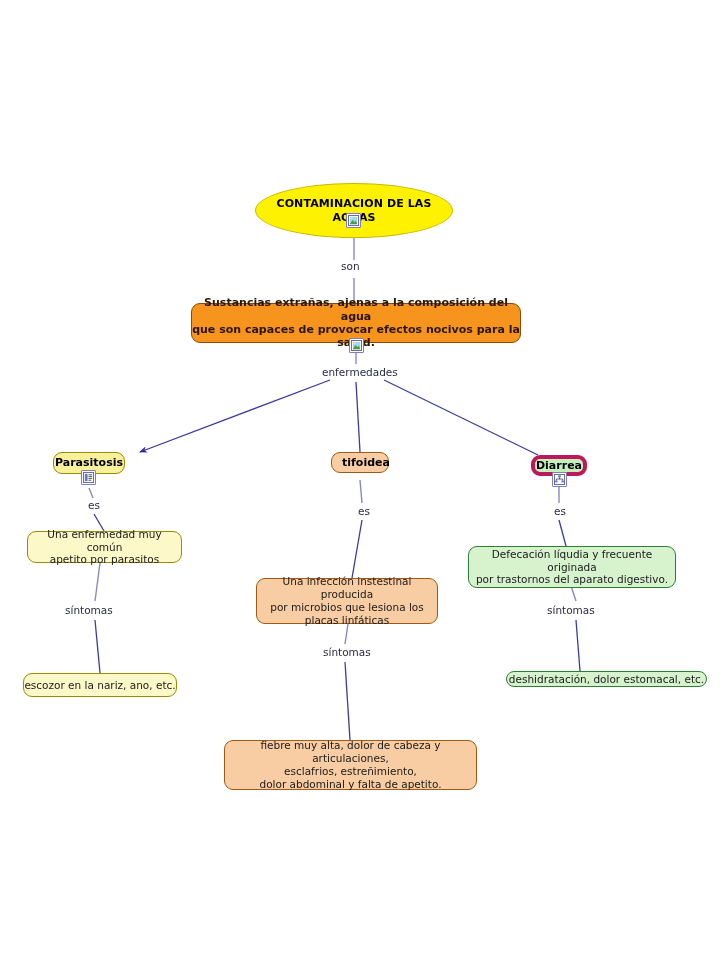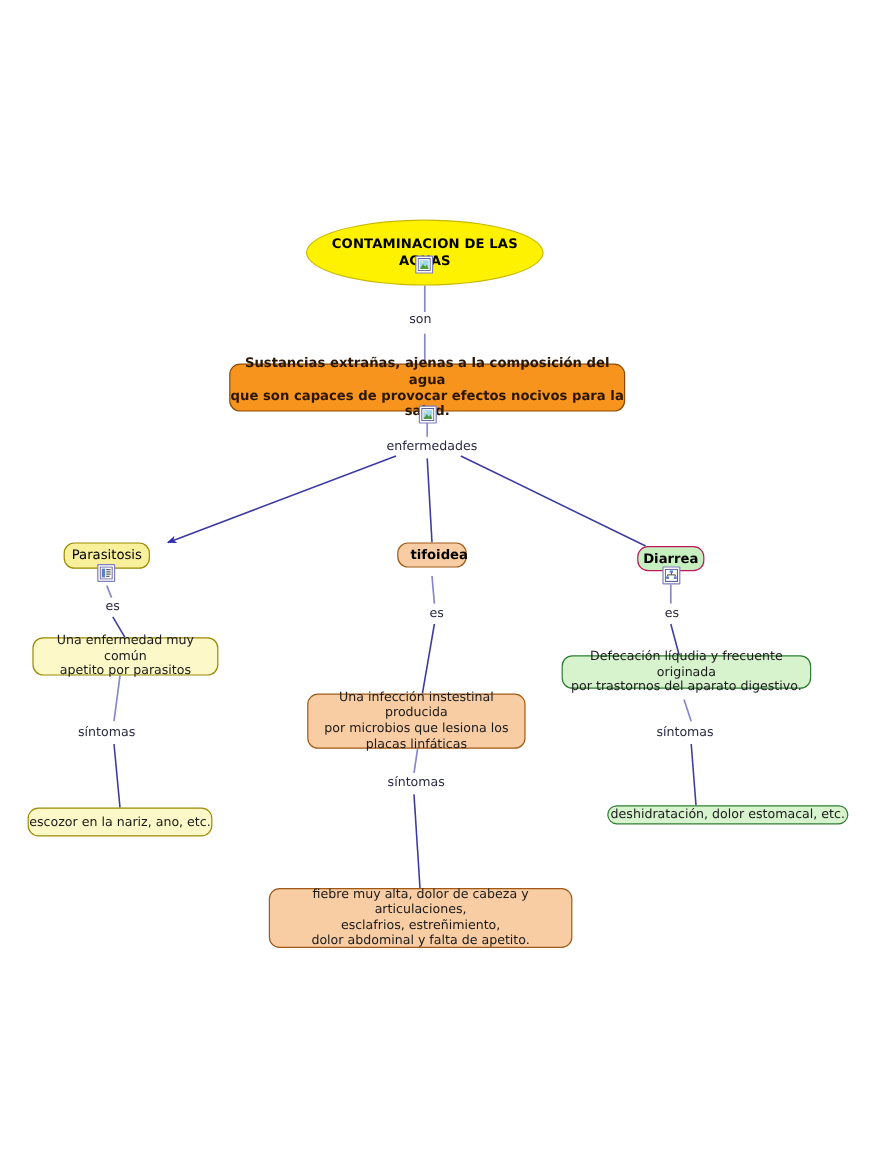--- a/index.html
+++ b/index.html
@@ -55,35 +55,35 @@
     color: #2A1500;
     font-weight: bold;
     font-size: 11px;
   }
   
   .node.yellow-title {
     border-radius: 9px;
     background: #F9F09C;
     border: 1px solid #9A8B00;
     color: #000000;
-    font-weight: normal;
+    font-weight: bold;
     font-size: 11px;
   }
   .node.peach-title {
     border-radius: 9px;
     background: #F9CDA4;
     border: 1px solid #A05A14;
     color: #000000;
     font-weight: bold;
     font-size: 11px;
   }
   .node.green-title {
     border-radius: 9px;
     background: #C6EFC0;
-    border: 1px solid #be185d;
+    border: 4px solid #be185d;
     color: #000000;
     font-weight: bold;
     font-size: 11px;
   }
   
   .node.yellow-desc {
     border-radius: 9px;
     background: #FCF8C8;
     border: 1px solid #9A8B00;
     color: #1a1a1a;
@@ -245,21 +245,21 @@
         <line x1="6" y1="3.7" x2="6" y2="5.5" stroke="#333" stroke-width="0.8"></line>
         <line x1="2.5" y1="5.5" x2="9.5" y2="5.5" stroke="#333" stroke-width="0.8"></line>
         <line x1="2.5" y1="5.5" x2="2.5" y2="7" stroke="#333" stroke-width="0.8"></line>
         <line x1="9.5" y1="5.5" x2="9.5" y2="7" stroke="#333" stroke-width="0.8"></line>
         <rect x="1.2" y="7" width="2.6" height="2.2" fill="#5B7FC7"></rect>
         <rect x="8.2" y="7" width="2.6" height="2.2" fill="#5B7FC7"></rect>
       </svg>
   </span>
   <span class="link-label" style="left:551px; top:505px;">es</span>
 
-  <div class="node green-desc" style="left:468px; top:546px; width:208px; height:28px;text-align:center;">
+  <div class="node green-desc" style="left:468px; top:546px; width:208px; height:42px;text-align:center;">
     <span>Defecación líqudia y frecuente originada
 por trastornos del aparato digestivo.</span>
   </div>
   <span class="link-label" style="left:544px; top:604px;">síntomas</span>
 
   <div class="node green-desc" style="left:506px; top:671px; width:201px; height:16px;">
     <span>deshidratación, dolor estomacal, etc.</span>
   </div>
 
 </div>

